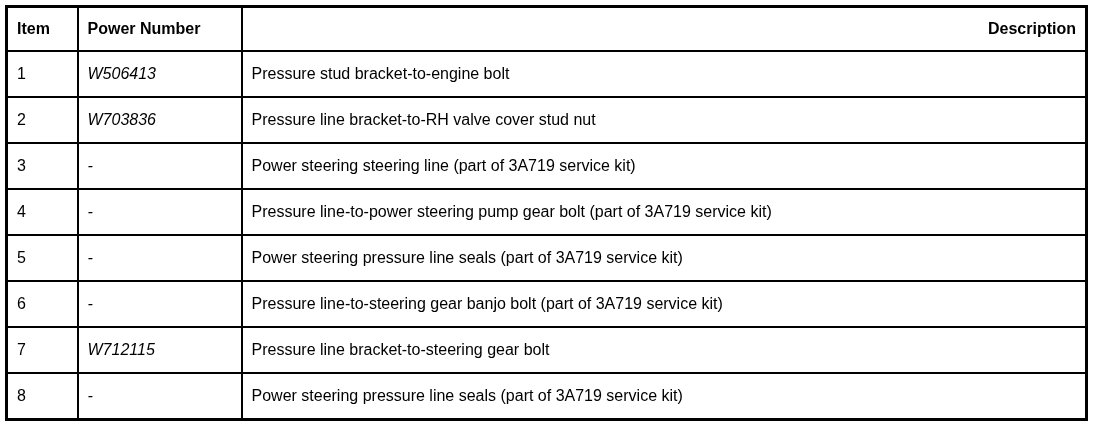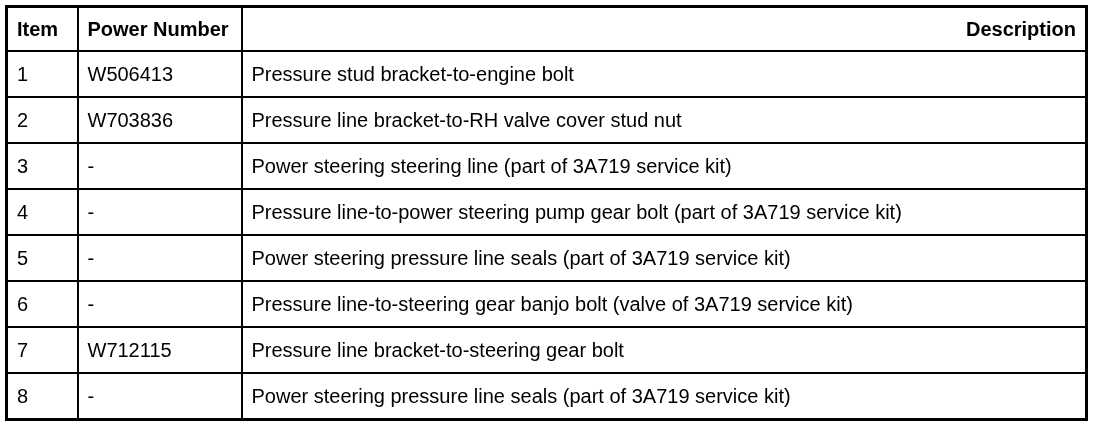--- a/index.html
+++ b/index.html
@@ -33,36 +33,36 @@
   .parts-table col.c-item      { width: 71px; }
   .parts-table col.c-part      { width: 164px; }
   .parts-table col.c-desc      { width: 845px; }
 
   .parts-table th,
   .parts-table td {
     border: 2px solid #000000;
     height: 44px;
     padding: 0 9px;
     vertical-align: middle;
-    font-size: 20px;
+    font-size: 16px;
     line-height: 22px;
     font-weight: normal;
     text-align: left;
     white-space: nowrap;
     overflow: hidden;
   }
   .parts-table thead th {
     font-weight: bold;
     height: 42px;
   }
   .parts-table thead th.desc-head {
     text-align: right;
   }
   .cell-item   { text-align: left; }
-  .cell-part   { text-align: left; }
+  .cell-part   { text-align: left; font-style: italic; }
   .cell-desc   { text-align: left; }
 </style>
 </head>
 <body>
 
 <div class="sheet">
 
   <table class="parts-table">
     <colgroup>
       <col class="c-item">
@@ -104,21 +104,21 @@
 
       <tr>
         <td class="cell-item">5</td>
         <td class="cell-part">-</td>
         <td class="cell-desc">Power steering pressure line seals (part of 3A719 service kit)</td>
       </tr>
 
       <tr>
         <td class="cell-item">6</td>
         <td class="cell-part">-</td>
-        <td class="cell-desc">Pressure line-to-steering gear banjo bolt (valve of 3A719 service kit)</td>
+        <td class="cell-desc">Pressure line-to-steering gear banjo bolt (part of 3A719 service kit)</td>
       </tr>
 
       <tr>
         <td class="cell-item">7</td>
         <td class="cell-part">W712115</td>
         <td class="cell-desc">Pressure line bracket-to-steering gear bolt</td>
       </tr>
 
       <tr>
         <td class="cell-item">8</td>

